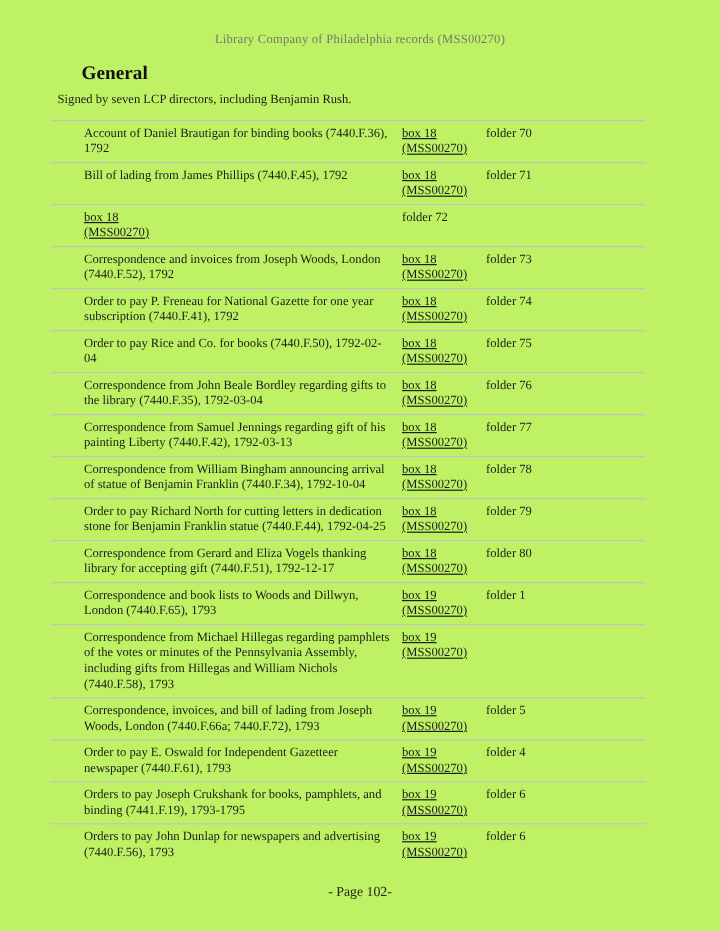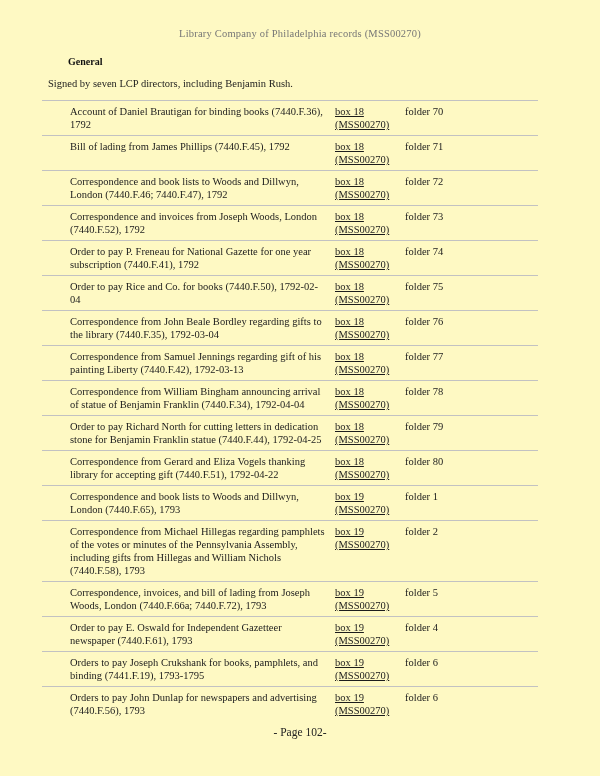--- a/index.html
+++ b/index.html
@@ -8,33 +8,33 @@
     width: 600px;
     height: 776px;
     font-family: "Liberation Serif", "DejaVu Serif", serif;
     color: #1c1c1c;
     overflow: hidden;
   }
   .page {
     position: relative;
     width: 600px;
     height: 776px;
-    background: #fef9c3;
+    background: #bef264;
   }
   .page-header {
     padding-top: 27px;
     text-align: center;
     font-size: 10.5px;
     line-height: 13px;
     color: #767676;
     letter-spacing: 0.2px;
   }
   .section-heading {
     margin: 14px 0 0 68px;
-    font-size: 10px;
+    font-size: 16px;
     line-height: 16px;
     font-weight: bold;
     color: #111111;
   }
   .section-note {
     margin: 7px 0 0 48px;
     max-width: 252px;
     font-size: 10.5px;
     line-height: 13px;
     color: #1c1c1c;
@@ -48,21 +48,21 @@
     grid-template-columns: 28px 265px 70px 1fr;
     border-top: 1px solid #c2c2c2;
     padding: 4px 0 4px 0;
     font-size: 10.5px;
     line-height: 13px;
   }
   .cell-desc { padding-right: 8px; }
   .cell-box div { white-space: nowrap; text-decoration: underline; }
   .cell-folder { white-space: nowrap; }
   .page-footer {
-    margin-top: 5px;
+    margin-top: 17px;
     text-align: center;
     font-size: 11.5px;
     color: #222222;
   }
 </style>
 </head>
 <body>
 
 <div class="page">
   <div class="page-header">Library Company of Philadelphia records (MSS00270)</div>
@@ -87,21 +87,20 @@
     <div class="cell-desc">Bill of lading from James Phillips (7440.F.45), 1792</div>
     <div class="cell-box">
       <div>box 18</div>
       <div>(MSS00270)</div>
     </div>
     <div class="cell-folder">folder 71</div>
   </div>
 
   <div class="row">
     <div class="cell-indent"></div>
-    <div class="cell-desc">Correspondence and book lists to Woods and Dillwyn, London (7440.F.46; 7440.F.47), 1792</div>
     <div class="cell-box">
       <div>box 18</div>
       <div>(MSS00270)</div>
     </div>
     <div class="cell-folder">folder 72</div>
   </div>
 
   <div class="row">
     <div class="cell-indent"></div>
     <div class="cell-desc">Correspondence and invoices from Joseph Woods, London (7440.F.52), 1792</div>
@@ -147,41 +146,41 @@
     <div class="cell-desc">Correspondence from Samuel Jennings regarding gift of his painting Liberty (7440.F.42), 1792-03-13</div>
     <div class="cell-box">
       <div>box 18</div>
       <div>(MSS00270)</div>
     </div>
     <div class="cell-folder">folder 77</div>
   </div>
 
   <div class="row">
     <div class="cell-indent"></div>
-    <div class="cell-desc">Correspondence from William Bingham announcing arrival of statue of Benjamin Franklin (7440.F.34), 1792-04-04</div>
+    <div class="cell-desc">Correspondence from William Bingham announcing arrival of statue of Benjamin Franklin (7440.F.34), 1792-10-04</div>
     <div class="cell-box">
       <div>box 18</div>
       <div>(MSS00270)</div>
     </div>
     <div class="cell-folder">folder 78</div>
   </div>
 
   <div class="row">
     <div class="cell-indent"></div>
     <div class="cell-desc">Order to pay Richard North for cutting letters in dedication stone for Benjamin Franklin statue (7440.F.44), 1792-04-25</div>
     <div class="cell-box">
       <div>box 18</div>
       <div>(MSS00270)</div>
     </div>
     <div class="cell-folder">folder 79</div>
   </div>
 
   <div class="row">
     <div class="cell-indent"></div>
-    <div class="cell-desc">Correspondence from Gerard and Eliza Vogels thanking library for accepting gift (7440.F.51), 1792-04-22</div>
+    <div class="cell-desc">Correspondence from Gerard and Eliza Vogels thanking library for accepting gift (7440.F.51), 1792-12-17</div>
     <div class="cell-box">
       <div>box 18</div>
       <div>(MSS00270)</div>
     </div>
     <div class="cell-folder">folder 80</div>
   </div>
 
   <div class="row">
     <div class="cell-indent"></div>
     <div class="cell-desc">Correspondence and book lists to Woods and Dillwyn, London (7440.F.65), 1793</div>
@@ -192,21 +191,20 @@
     <div class="cell-folder">folder 1</div>
   </div>
 
   <div class="row">
     <div class="cell-indent"></div>
     <div class="cell-desc">Correspondence from Michael Hillegas regarding pamphlets of the votes or minutes of the Pennsylvania Assembly, including gifts from Hillegas and William Nichols (7440.F.58), 1793</div>
     <div class="cell-box">
       <div>box 19</div>
       <div>(MSS00270)</div>
     </div>
-    <div class="cell-folder">folder 2</div>
   </div>
 
   <div class="row">
     <div class="cell-indent"></div>
     <div class="cell-desc">Correspondence, invoices, and bill of lading from Joseph Woods, London (7440.F.66a; 7440.F.72), 1793</div>
     <div class="cell-box">
       <div>box 19</div>
       <div>(MSS00270)</div>
     </div>
     <div class="cell-folder">folder 5</div>

